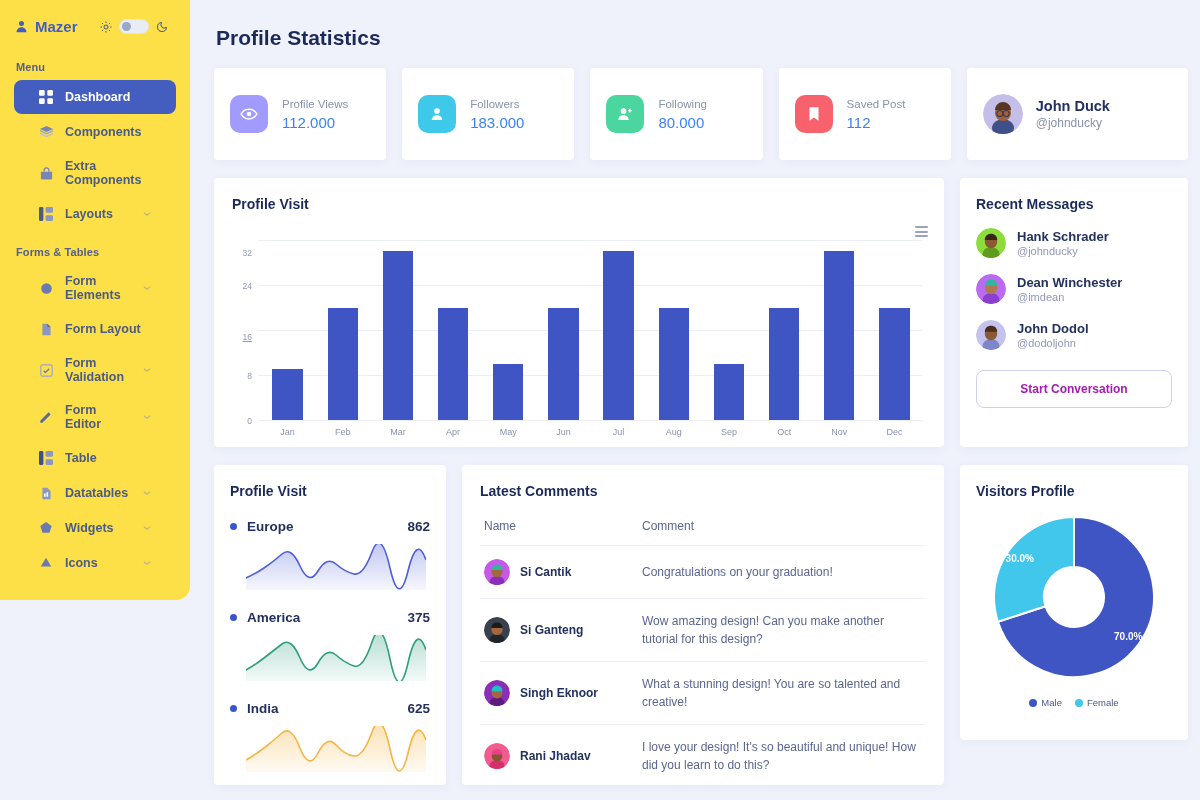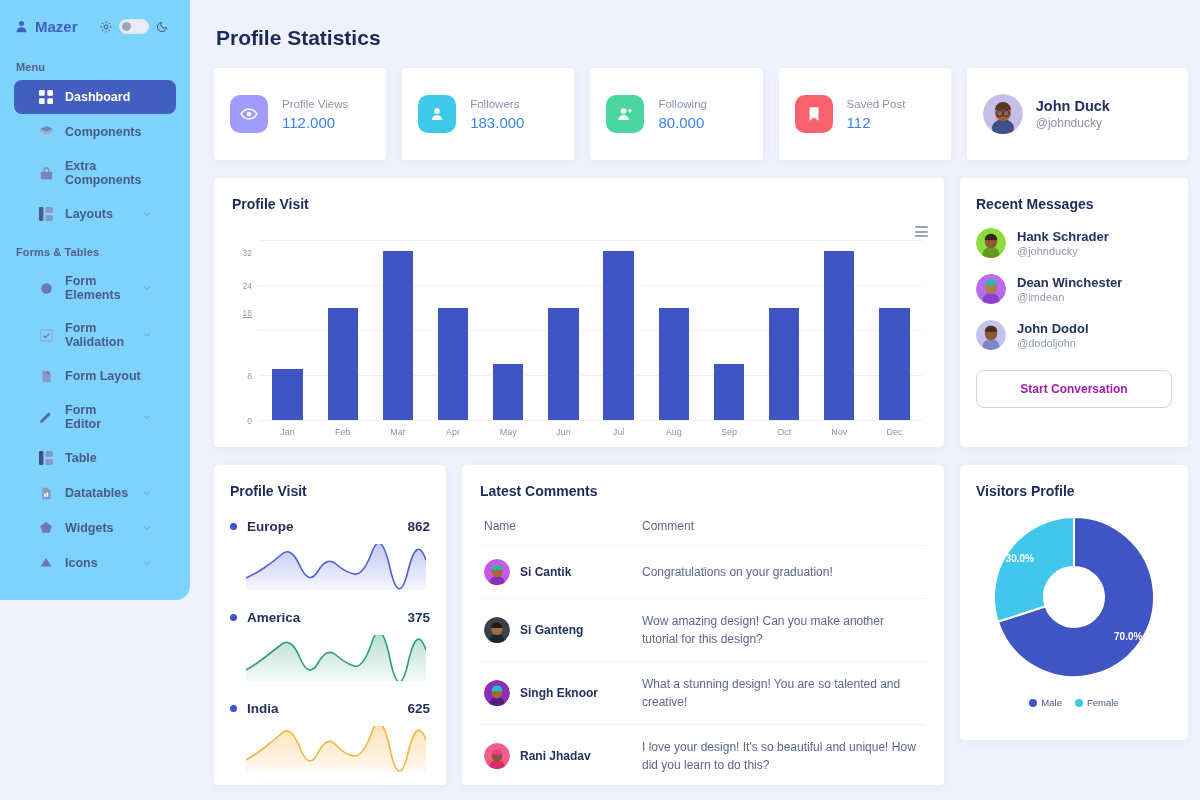--- a/index.html
+++ b/index.html
@@ -8,21 +8,21 @@
     font-family:"Liberation Sans", sans-serif;
     background:#eff2fb;
     color:#25396f;
     font-size:13px;
   }
   .app { display:flex; width:1200px; height:800px; }
 
   
   .sidebar {
     width:190px; flex:0 0 190px;
-    background:#7dd3fc;
+    background:#fde047;
     height:600px;
     border-bottom-right-radius:14px;
     padding:0 0 8px 0;
     position:relative;
     overflow:hidden;
   }
   .sb-head { display:flex; align-items:center; padding:18px 14px 0 14px; }
   .brand { display:flex; align-items:center; gap:6px; font-size:15px; font-weight:bold; color:#435ebe; }
   .brand svg { display:block; }
   .theme-box { display:flex; align-items:center; gap:7px; margin-left:22px; }
@@ -216,37 +216,37 @@
           </svg>
         </span>
       <span class="lbl">Form Elements</span>
       <svg class="chev" viewBox="0 0 16 16" fill="none" stroke="#8a93ad" stroke-width="2">
           <path d="M3 6l5 4 5-4"></path>
         </svg>
     </div>
     <div class="sb-item">
       <span class="ico">
           <svg width="13" height="13" viewBox="0 0 16 16">
+            <path d="M3 1h6l4 4v10H3z" fill="#8b97c2"></path>
+            <path d="M9 1l4 4H9z" fill="#5c6898"></path>
+          </svg>
+        </span>
+      <span class="lbl">Form Layout</span>
+    </div>
+    <div class="sb-item">
+      <span class="ico">
+          <svg width="13" height="13" viewBox="0 0 16 16">
             <rect x="1" y="1" width="14" height="14" rx="2" fill="none" stroke="#9aa5cb" stroke-width="1.4"></rect>
             <path d="M4.5 8.3l2.2 2.2 4.6-4.6" fill="none" stroke="#6b7ab0" stroke-width="1.5"></path>
           </svg>
         </span>
       <span class="lbl">Form Validation</span>
       <svg class="chev" viewBox="0 0 16 16" fill="none" stroke="#8a93ad" stroke-width="2">
           <path d="M3 6l5 4 5-4"></path>
         </svg>
-    </div>
-    <div class="sb-item">
-      <span class="ico">
-          <svg width="13" height="13" viewBox="0 0 16 16">
-            <path d="M3 1h6l4 4v10H3z" fill="#8b97c2"></path>
-            <path d="M9 1l4 4H9z" fill="#5c6898"></path>
-          </svg>
-        </span>
-      <span class="lbl">Form Layout</span>
     </div>
     <div class="sb-item">
       <span class="ico">
           <svg width="14" height="14" viewBox="0 0 16 16">
             <path d="M1.5 12.2L11 2.7l2.3 2.3-9.5 9.5H1.5z" fill="#5c6898"></path>
           </svg>
         </span>
       <span class="lbl">Form Editor</span>
       <svg class="chev" viewBox="0 0 16 16" fill="none" stroke="#8a93ad" stroke-width="2">
           <path d="M3 6l5 4 5-4"></path>
@@ -377,21 +377,21 @@
             <span></span>
             <span></span>
             <span></span>
           </div>
         <div class="plot" id="barplot">
             <div class="grid-line" style="top: 180px;"></div>
             <div class="ytick" style="top: 180px;">0</div>
             <div class="grid-line" style="top: 135px;"></div>
             <div class="ytick" style="top: 135px;">8</div>
             <div class="grid-line" style="top: 90px;"></div>
-            <div class="ytick" style="top: 72px; text-decoration: underline;">16</div>
+            <div class="ytick" style="top: 96px; text-decoration: underline;">16</div>
             <div class="grid-line" style="top: 45px;"></div>
             <div class="ytick" style="top: 45px;">24</div>
             <div class="grid-line" style="top: 0px;"></div>
             <div class="ytick" style="top: 12px;">32</div>
             <div class="bars">
               <div class="bar-wrap">
                 <div class="bar" title="Jan: 9" style="height: 50.625px; background: rgb(64, 85, 196);"></div>
               </div>
               <div class="bar-wrap">
                 <div class="bar" title="Feb: 20" style="height: 112.5px; background: rgb(64, 85, 196);"></div>

